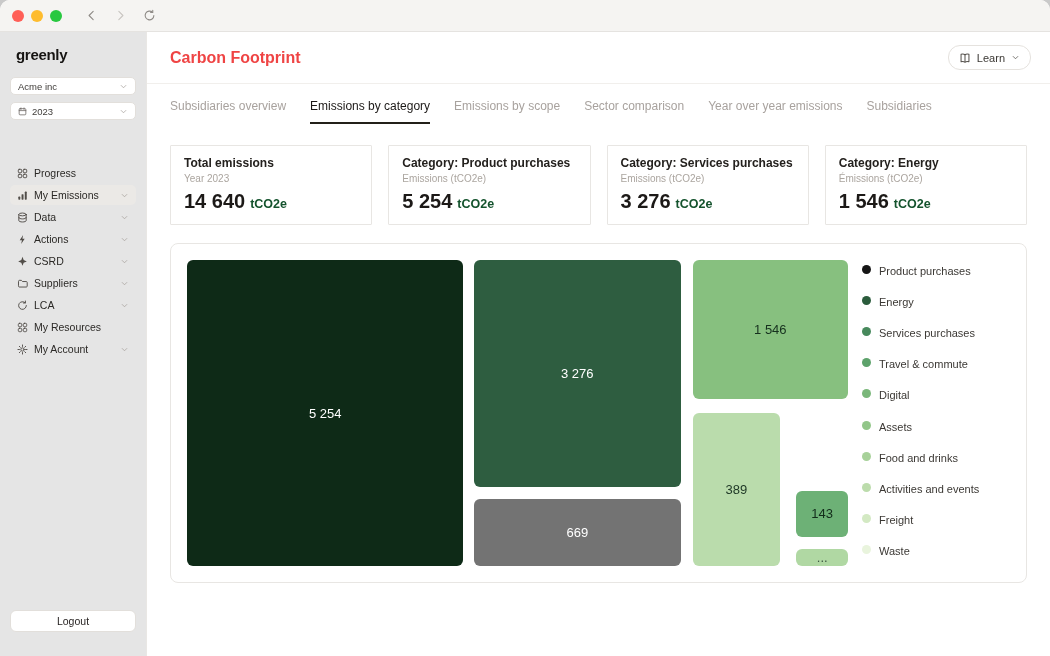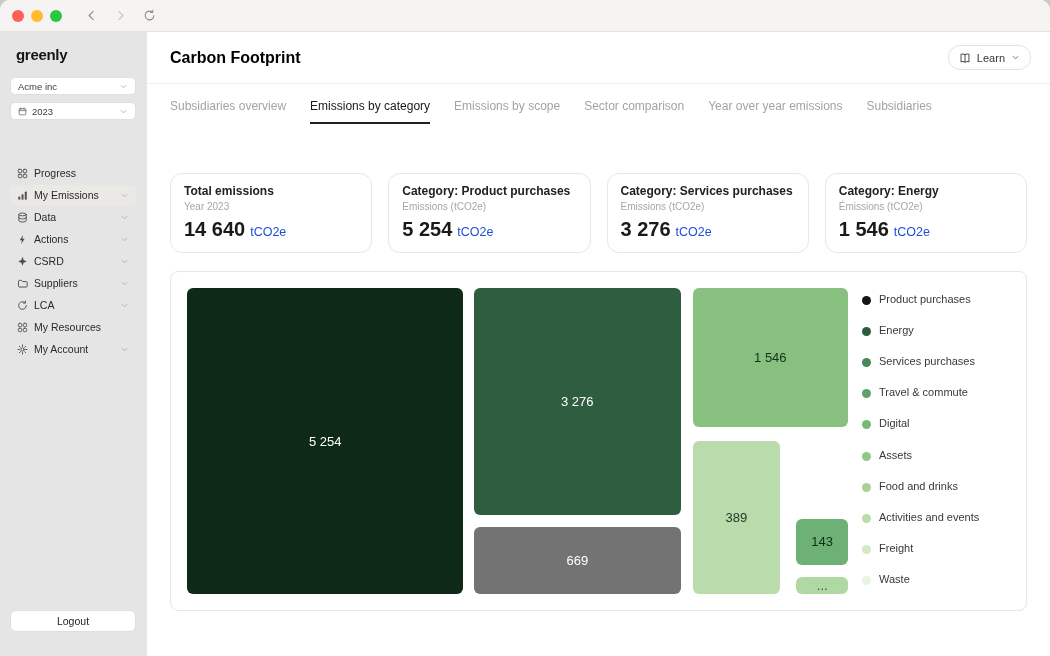--- a/index.html
+++ b/index.html
@@ -77,61 +77,61 @@
   }
 
   
   .main { flex: 1; background: #fff; display: flex; flex-direction: column; min-width: 0; }
   .main-header {
     height: 52px; flex: 0 0 52px;
     display: flex; align-items: center; justify-content: space-between;
     padding: 0 19px 0 23px;
     border-bottom: 1px solid #f1efec;
   }
-  .page-title { font-size: 16px; font-weight: 700; color: #000000; }
+  .page-title { font-size: 16px; font-weight: 700; color: #ef4444; }
   .learn-btn {
     height: 25px; border: 1px solid #e5e2de; background: #fff;
     border-radius: 12px; display: flex; align-items: center; gap: 6px;
     padding: 0 10px; font-size: 11px; color: #3b3834; cursor: pointer;
   }
   .learn-btn .btn-icon { display: flex; color: #57534e; }
   .learn-btn .btn-icon svg { width: 12px; height: 12px; }
   .learn-btn .btn-chev svg { width: 9px; height: 9px; }
   .learn-btn .btn-chev { display: flex; color: #57534e; }
 
   .tabs { display: flex; gap: 24px; padding: 15px 23px 0; }
   .tab { font-size: 12px; color: #a8a29e; padding-bottom: 9px; cursor: pointer; white-space: nowrap; }
   .tab.active { color: #1c1917; border-bottom: 2px solid #232019; font-weight: 500; }
 
   .cards { display: grid; grid-template-columns: repeat(4, 1fr); gap: 16px; padding: 21px 23px 0; }
-  .card { border: 1px solid #e8e6e3; border-radius: 12px; padding: 10px 13px 11px; background: #fff; margin-top: 28px; }
+  .card { border: 1px solid #e8e6e3; border-radius: 1px; padding: 10px 13px 11px; background: #fff; }
   .card-title { font-size: 12px; font-weight: 600; color: #24211e; white-space: nowrap; overflow: hidden; }
   .card-sub { font-size: 10px; color: #aba59f; margin: 3px 0 6px; }
   .card-value { font-size: 20px; font-weight: 600; color: #1c1917; display: flex; align-items: baseline; gap: 5px; }
-  .card-unit { font-size: 12.5px; font-weight: 400; color: #1d4ed8; }
+  .card-unit { font-size: 12.5px; font-weight: 700; color: #14532d; }
 
   .chart-card {
     margin: 18px 23px 0;
     border: 1px solid #e8e6e3; border-radius: 8px;
     padding: 16px; display: flex; gap: 14px;
     height: 340px; flex: 0 0 340px; background: #fff;
   }
   .treemap { position: relative; flex: 1; min-width: 0; }
   .tm-block {
     position: absolute; border-radius: 6px;
     display: flex; align-items: center; justify-content: center;
     font-size: 13px; font-weight: 500; cursor: pointer;
   }
   .legend {
     width: 148px; flex: 0 0 148px;
     display: flex; flex-direction: column;
     justify-content: space-between;
     padding: 5px 0 9px;
   }
-  .legend-item { display: flex; align-items: flex-end; gap: 8px; }
+  .legend-item { display: flex; align-items: flex-start; gap: 8px; }
   .legend-dot { width: 9px; height: 9px; border-radius: 50%; flex: 0 0 9px; }
   .legend-label { font-size: 11px; color: #3b3834; white-space: nowrap; }
 </style>
 </head>
 <body>
 
 <div class="window">
 
   <div class="titlebar">
     <span class="tl-group" style="display:flex;gap:7px;">

